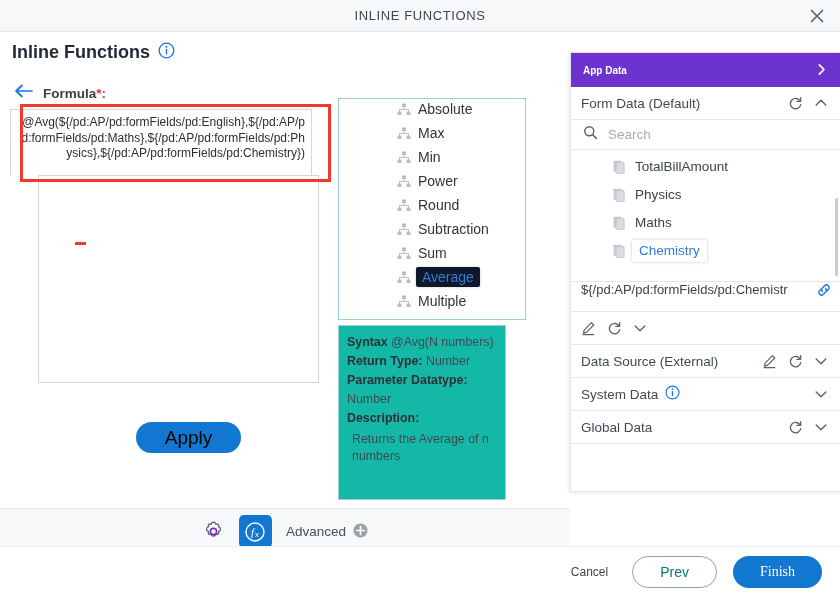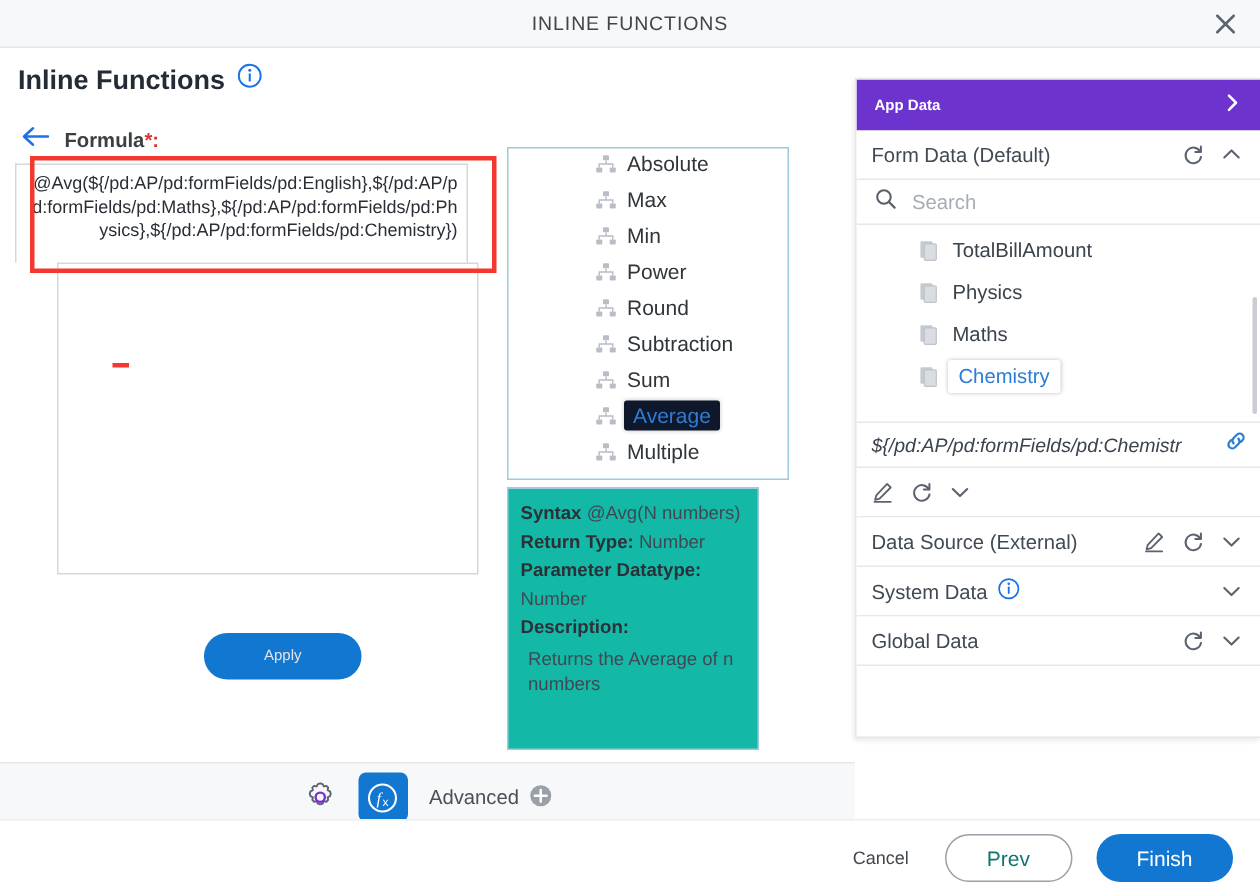--- a/index.html
+++ b/index.html
@@ -91,23 +91,23 @@
     left: 36px; top: 66px;
     width: 11px; height: 3px;
     background: #f2382f;
   }
 
   .apply-btn {
     position: absolute;
     left: 136px; top: 422px;
     width: 105px; height: 31px;
     background: #1177d1;
-    color: #e5e5e5;
+    color: #000000;
     border: none; border-radius: 16px;
-    font-size: 10px;
+    font-size: 19px;
     font-family: "Liberation Sans", sans-serif;
     cursor: pointer;
   }
 
   
   .func-panel {
     position: absolute;
     left: 338px; top: 98px;
     width: 188px; height: 222px;
     border: 1px solid #9ecbdd;
@@ -227,25 +227,24 @@
   .doc-icon { width: 13px; height: 14px; flex: 0 0 auto; }
   .list-scrollbar {
     position: absolute; right: 2px; top: 48px;
     width: 3px; height: 78px;
     background: #c9ccd2; border-radius: 2px;
     cursor: pointer;
   }
 
   .expr-row {
     height: 30px;
-    display: flex; align-items: center;
+    display: flex; 
     padding: 0 8px 0 10px;
     border-bottom: 1px solid #e6e8ec;
     gap: 6px;
-    font-style: italic;
   }
   .expr-text {
     flex: 1 1 auto;
     font-size: 13px;
     color: #3b434c;
     white-space: nowrap;
     overflow: hidden;
   }
 
   
@@ -293,21 +292,21 @@
     border-radius: 17px;
     font-size: 14px; color: #0f766e;
     font-family: "Liberation Sans", sans-serif;
     padding: 7px 27px;
     cursor: pointer;
   }
   .btn-finish {
     background: #1177d1; border: none;
     border-radius: 17px;
     font-size: 14px; color: #fff;
-    font-family: Liberation Sans, sans-serif;
+    font-family: Liberation Serif, serif;
     padding: 8px 27px;
     cursor: pointer;
   }
 </style>
 </head>
 <body>
 
 <div class="titlebar">
   <div class="titlebar-text">INLINE FUNCTIONS</div>
   <div class="close-btn">

